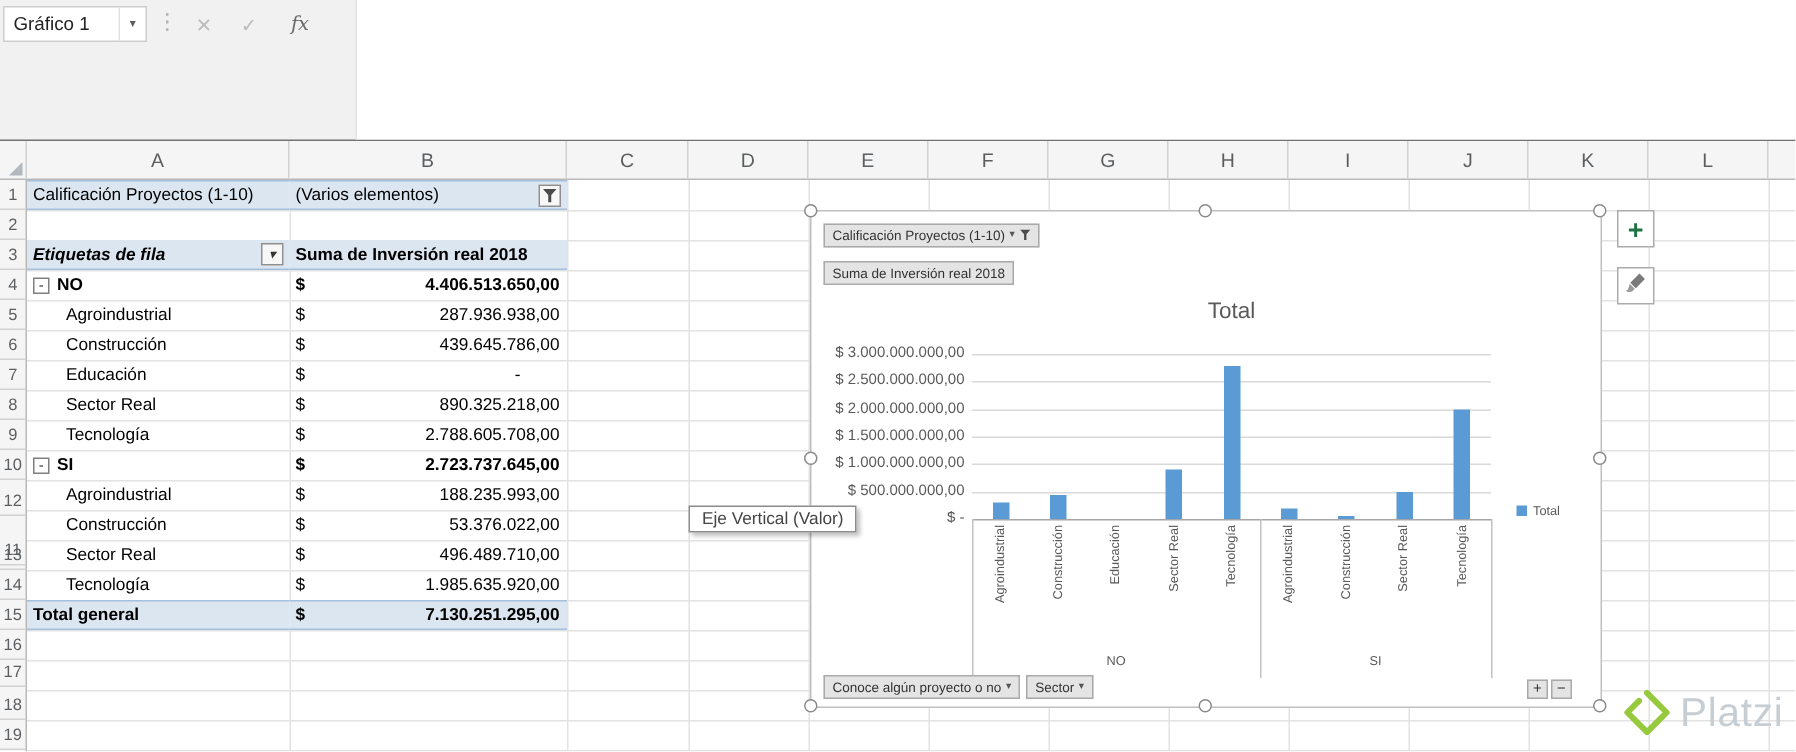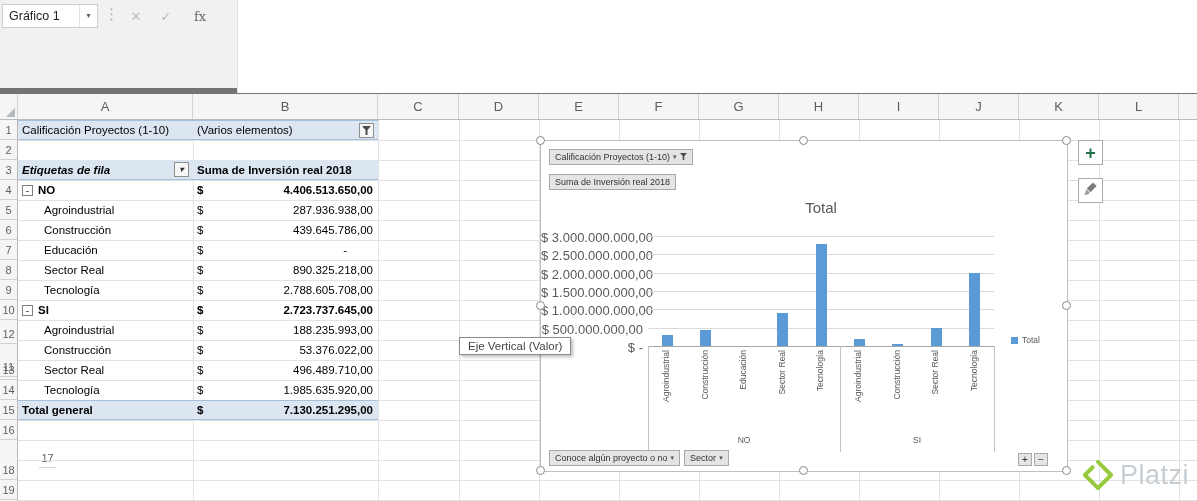--- a/index.html
+++ b/index.html
@@ -1,27 +1,27 @@
 <!DOCTYPE html>
 <html><head>
 <meta charset="utf-8">
 <style>
   html,body{margin:0;padding:0;}
   #screen{position:relative;width:1197px;height:501px;background:#fff;font-family:"Liberation Sans",sans-serif;overflow:hidden;}
 
   
-  #topbar{position:absolute;left:0;top:0;width:100%;height:94px;background:#f1f1f1;border-bottom:6px solid #737373;box-sizing:border-box;}
+  #topbar{position:absolute;left:0;top:0;width:100%;height:94px;background:#f1f1f1;border-bottom:1px solid #737373;box-sizing:border-box;}
   #namebox{position:absolute;left:2px;top:4px;width:96px;height:24px;background:#fff;border:1px solid #d0cecc;display:flex;align-items:center;box-sizing:border-box;}
   #namebox-value{flex:1;padding-left:6px;font-size:12.5px;color:#222;}
   .nb-arrow{width:17px;text-align:center;font-size:8px;color:#5f5f5f;border-left:1px solid #e4e2e0;line-height:22px;}
   #dots{position:absolute;left:104px;top:5px;font-size:15px;color:#b3b0ad;}
   .fbtn{position:absolute;top:4px;width:24px;height:24px;display:flex;align-items:center;justify-content:center;font-size:13px;color:#bdbbb9;}
   #btn-cancel{left:124px;}
   #btn-enter{left:154px;}
-  #btn-fx{left:188px;font-family:"DejaVu Serif",serif;color:#6a6a6a;}
+  #btn-fx{left:188px;font-family:"DejaVu Serif",serif;font-style:italic;color:#6a6a6a;}
   #formula-input{position:absolute;left:237px;top:0;right:0;height:93px;background:#fff;border-left:1px solid #e3e1df;}
 
   
   #colheaders{position:absolute;left:0;top:94px;width:100%;height:26px;background:#f5f5f5;border-bottom:1px solid #b9b9b9;box-sizing:border-box;}
   .colcell{position:absolute;top:0;height:25px;line-height:25px;text-align:center;font-size:13px;color:#5c5f62;border-right:1px solid #d2d2d2;box-sizing:border-box;}
   #corner{position:absolute;left:0;top:0;width:18px;height:25px;border-right:1px solid #d2d2d2;box-sizing:border-box;}
   #corner .tri{position:absolute;right:2px;bottom:2px;width:0;height:0;border-left:9px solid transparent;border-bottom:9px solid #b2b8bd;}
   #rowheaders{position:absolute;left:0;top:120px;width:18px;height:381px;background:#f5f5f5;border-right:1px solid #b9b9b9;box-sizing:border-box;}
   .rowcell{position:absolute;left:0;width:17px;height:20px;line-height:20px;text-align:center;font-size:11px;color:#5c5f62;border-bottom:1px solid #d2d2d2;box-sizing:border-box;}
   #grid{position:absolute;left:18px;top:120px;width:1179px;height:381px;}
@@ -45,21 +45,21 @@
   .num{padding-right:1px;}
   .dashnum{padding-right:27px;}
 
   
   #chart{position:absolute;left:540px;top:140px;width:526px;height:330px;background:#fff;border:1px solid #bfbfbf;z-index:5;box-sizing:content-box;}
   .handle{position:absolute;width:7px;height:7px;border-radius:50%;background:#fff;border:1px solid #8a8a8a;z-index:7;}
   .fieldbtn{position:absolute;display:flex;align-items:center;gap:3px;background:#e4e4e4;border:1px solid #a9a9a9;font-size:9px;color:#333;padding:2px 5px;line-height:1.15;white-space:nowrap;}
   .fieldbtn.inline{position:static;}
   .fbarrow{font-size:7px;color:#555;}
   #chart-title{position:absolute;left:100px;width:360px;top:58px;text-align:center;font-size:15px;color:#595959;}
-  .ytick{position:absolute;left:0;width:102px;text-align:right;font-size:13px;color:#595959;white-space:nowrap;}
+  .ytick{position:absolute;left:0;width:102px;text-align:right;font-size:10px;color:#595959;white-space:nowrap;}
   .cgrid{position:absolute;height:1px;background:#d9d9d9;}
   .caxis{position:absolute;height:1px;background:#a6a6a6;}
   .bar{position:absolute;width:11px;}
   .catlabel{position:absolute;top:209px;writing-mode:vertical-rl;transform:rotate(180deg);font-size:8.5px;color:#595959;white-space:nowrap;}
   .vsep{position:absolute;top:205px;height:106px;width:1px;background:#c2c2c2;}
   .grouplabel{position:absolute;top:294px;text-align:center;font-size:8.5px;color:#595959;}
   .legend{position:absolute;display:flex;align-items:center;gap:4px;font-size:8.5px;color:#595959;}
   .swatch{width:7px;height:7px;flex:none;}
   .axisbtns{position:absolute;display:flex;gap:4px;}
   .pmwrap{position:absolute;display:flex;gap:2px;}
@@ -118,21 +118,21 @@
       <div class="rowcell" style="top: 120px;">7</div>
       <div class="rowcell" style="top: 140px;">8</div>
       <div class="rowcell" style="top: 160px;">9</div>
       <div class="rowcell" style="top: 180px;">10</div>
       <div class="rowcell" style="top: 200px; margin-top: 37px;">11</div>
       <div class="rowcell" style="top: 204px;">12</div>
       <div class="rowcell" style="top: 240px;">13</div>
       <div class="rowcell" style="top: 260px;">14</div>
       <div class="rowcell" style="top: 280px;">15</div>
       <div class="rowcell" style="top: 300px;">16</div>
-      <div class="rowcell" style="top: 328px; margin-left: 39px;">17</div>
+      <div class="rowcell" style="top: 318px;">17</div>
       <div class="rowcell" style="top: 340px;">18</div>
       <div class="rowcell" style="top: 360px;">19</div>
     </div>
   <div id="grid">
       <div class="vline" style="left: 175px;"></div>
       <div class="vline" style="left: 360px;"></div>
       <div class="vline" style="left: 441px;"></div>
       <div class="vline" style="left: 521px;"></div>
       <div class="vline" style="left: 601px;"></div>
       <div class="vline" style="left: 681px;"></div>

